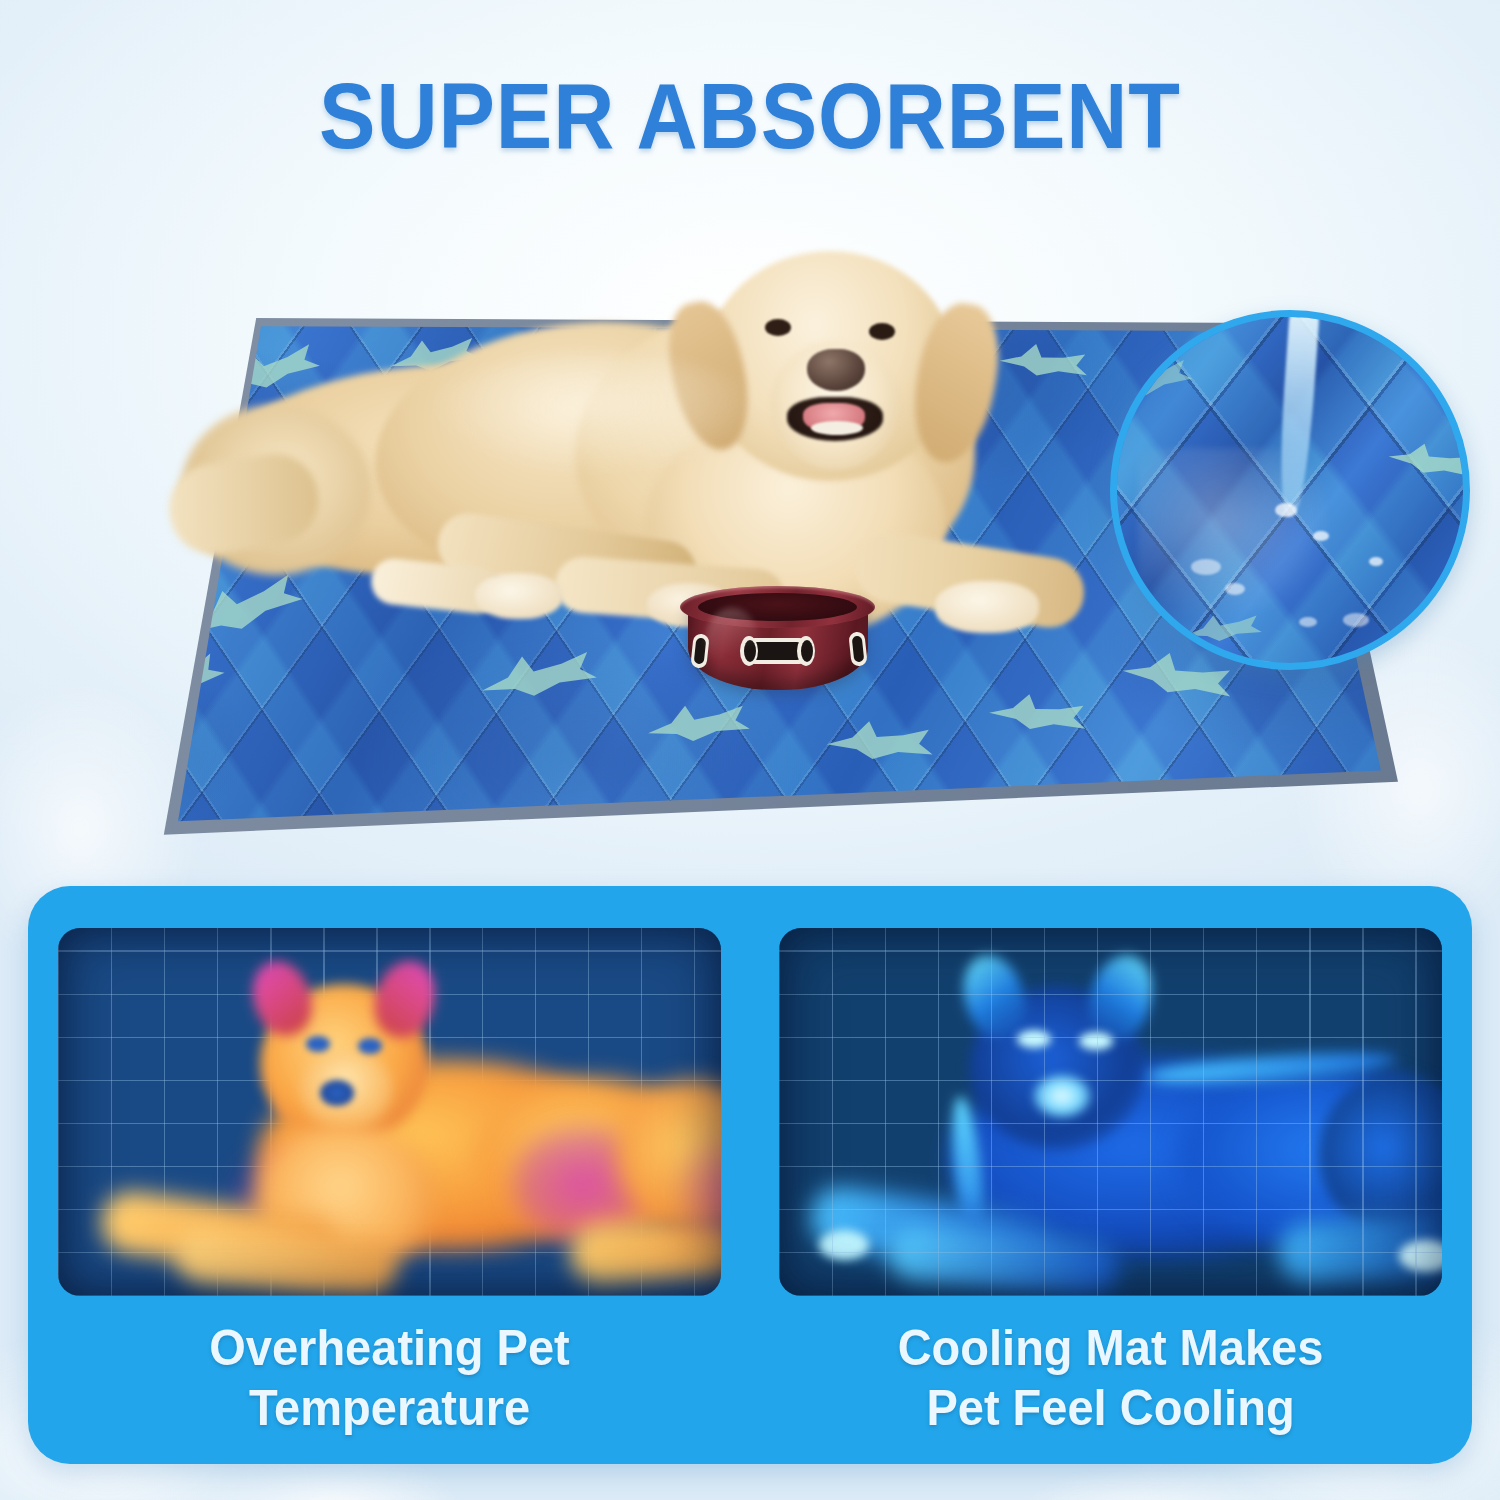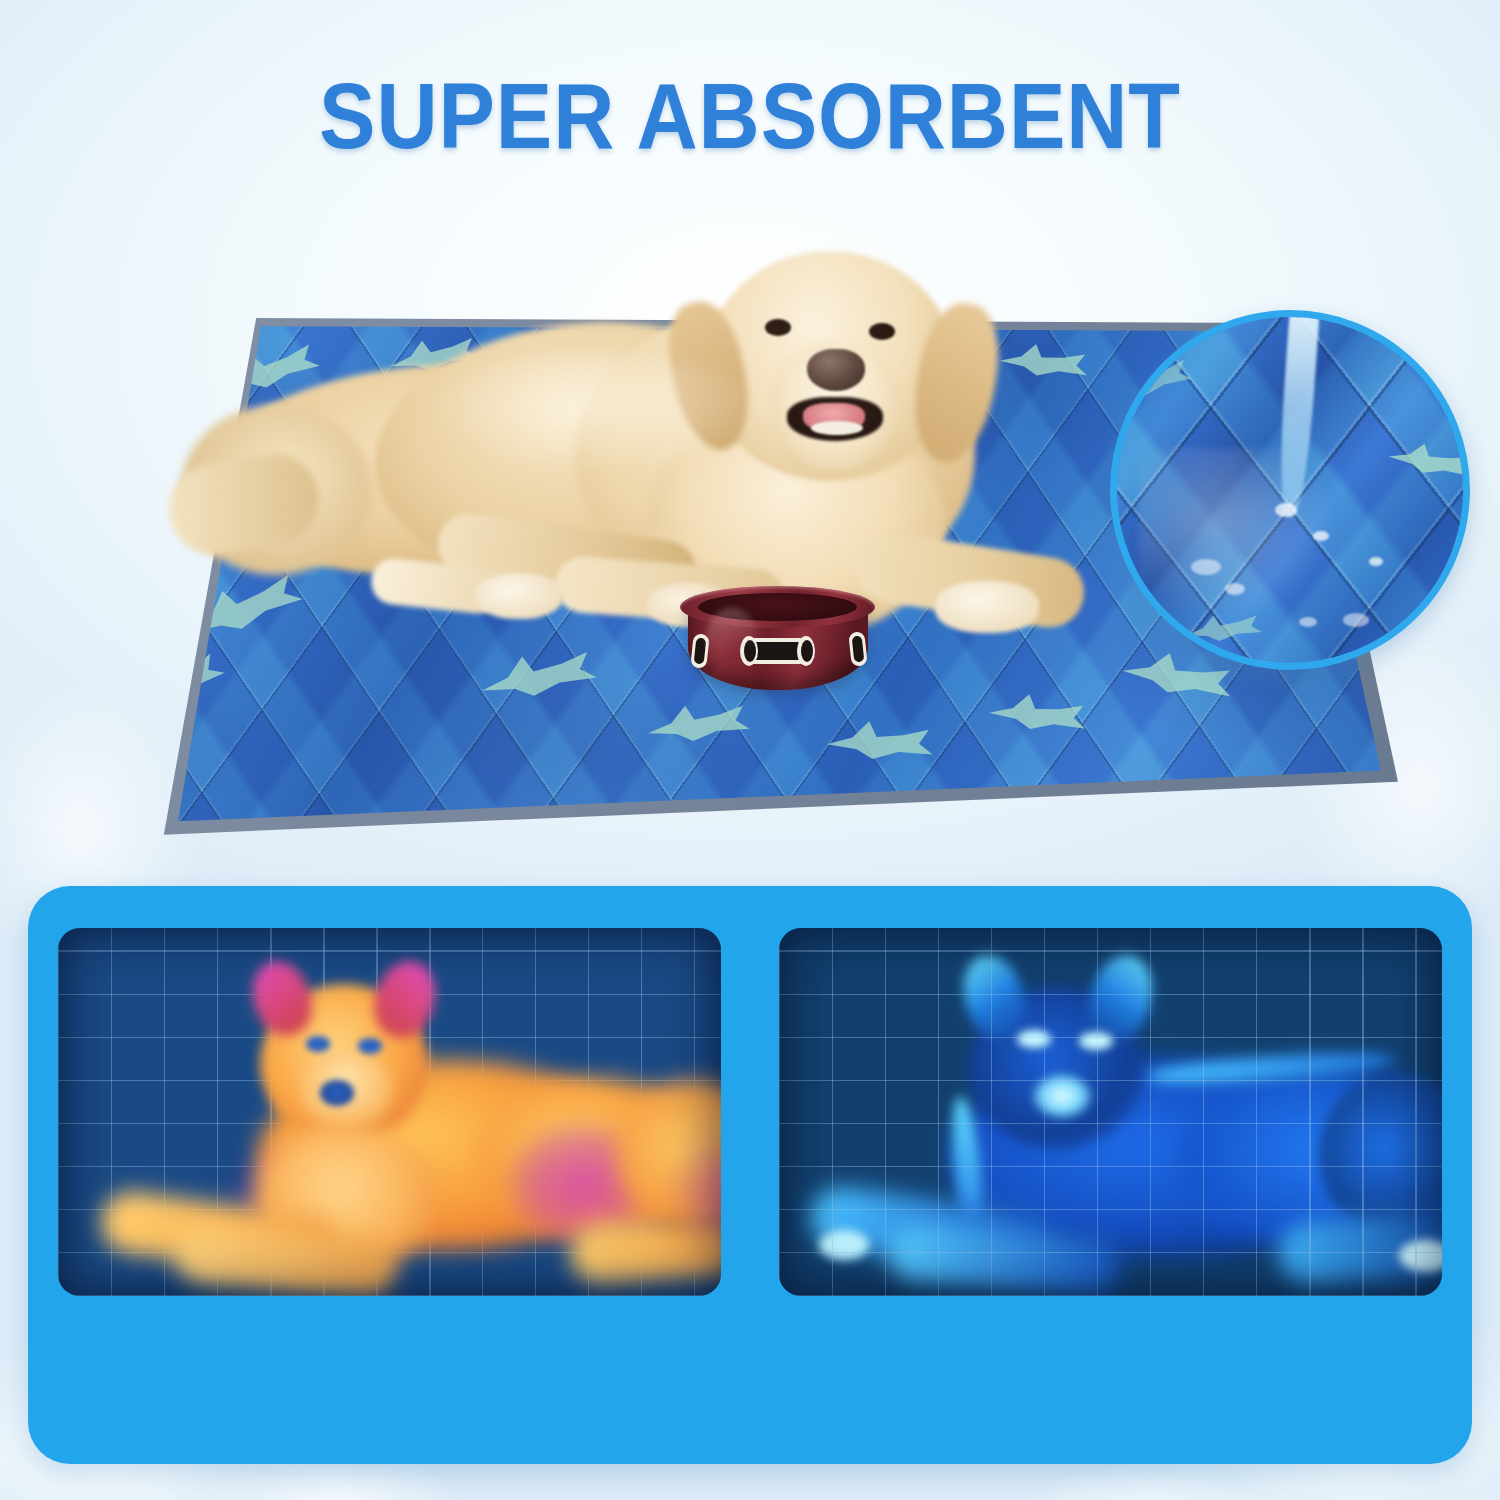--- a/index.html
+++ b/index.html
@@ -401,16 +401,26 @@
 
           <div class="bl" style="left:40px;  top:302px; width:50px; height:30px; background:#BDF4FF; filter:blur(5px);"></div>
           <div class="bl" style="left:620px; top:312px; width:54px; height:32px; background:#CFF7FF; filter:blur(5px);"></div>
         </div>
 
         <div class="tvig" style="z-index:4;"></div>
       </div>
 
     </div>
 
+    <div id="captions">
+      <div class="cap">
+        <div>Overheating Pet</div>
+        <div>Temperature</div>
+      </div>
+      <div class="cap">
+        <div>Cooling Mat Makes</div>
+        <div>Pet Feel Cooling</div>
+      </div>
+    </div>
 
   </div>
 
 </div>
 
 </body></html>

